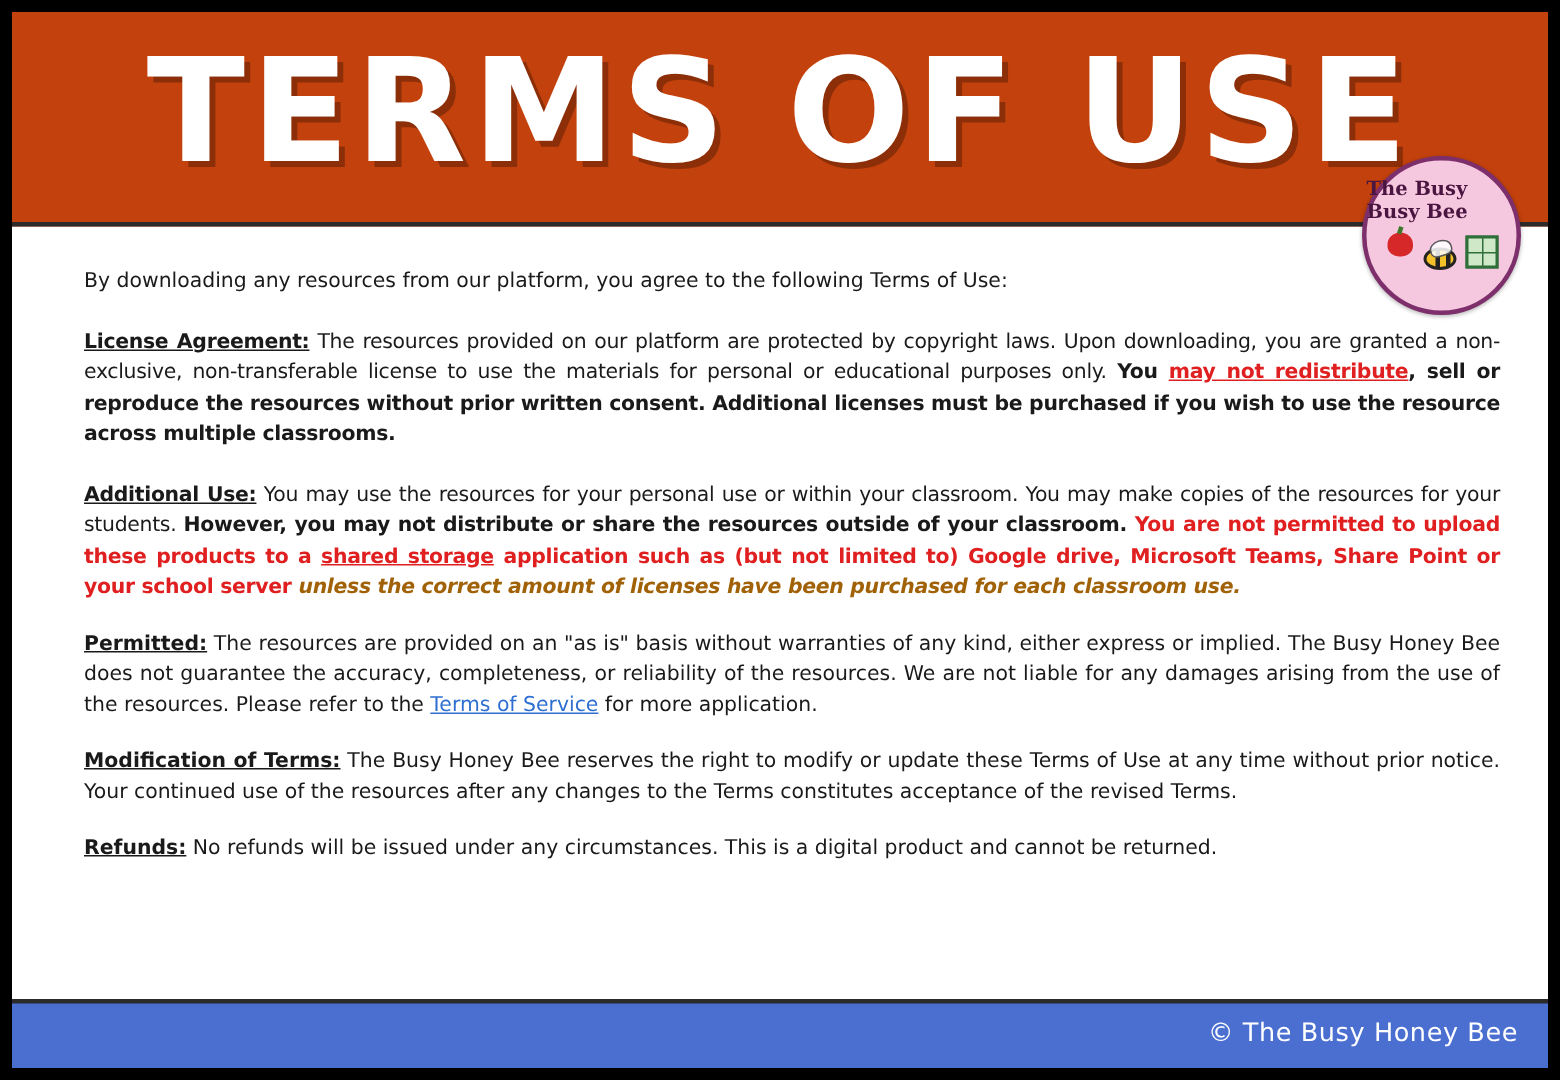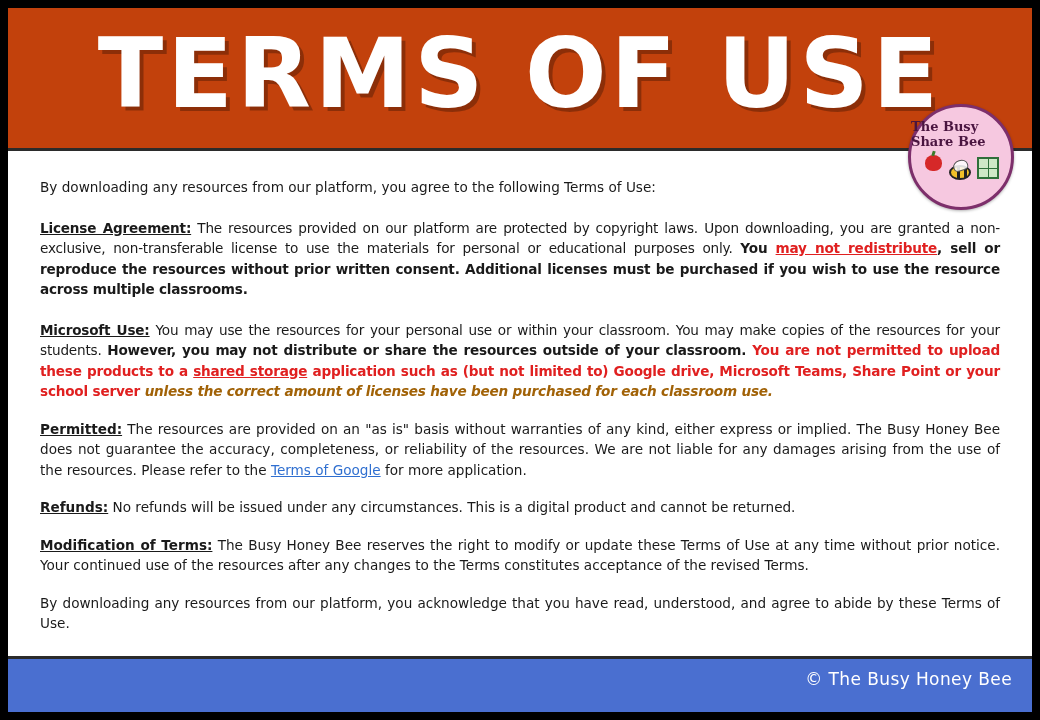--- a/index.html
+++ b/index.html
@@ -156,21 +156,21 @@
     display: block;
   }
 
   
   .content {
     position: absolute;
     left: 0;
     right: 0;
     top: 143px;
     bottom: 46px;
-    padding: 26px 32px 0 32px;
+    padding: 26px 32px 0 48px;
     box-sizing: border-box;
     font-family: "DejaVu Sans", sans-serif;
     font-size: 13.6px;
     line-height: 20.5px;
     color: #1a1a1a;
     text-align: justify;
   }
   .para {
     margin: 0 0 17px 0;
   }
@@ -188,21 +188,21 @@
     text-decoration: underline;
   }
   .tight { letter-spacing: -0.2px; margin-top: 20px; }
 
   
   .footer {
     position: absolute;
     left: 0;
     right: 0;
     bottom: 0;
-    height: 56px;
+    height: 46px;
     background: #4a6fd0;
     border-top: 3px solid #2b2b2b;
     box-sizing: border-box;
   }
   .footer-text {
     position: absolute;
     right: 20px;
     top: 10px;
     color: #ffffff;
     font-family: "DejaVu Sans", sans-serif;
@@ -215,21 +215,21 @@
 
 <div class="page">
   <div class="sheet">
 
     <div class="header">
       <div class="header-title">TERMS OF USE</div>
 
       <div class="logo">
         <div class="logo-text">
           <div>The Busy</div>
-          <div>Share Bee</div>
+          <div>Busy Bee</div>
         </div>
         <div class="logo-apple"></div>
         <div class="logo-bee">
           <span class="body"></span>
           <span class="stripe s1"></span>
           <span class="stripe s2"></span>
           <span class="wing"></span>
         </div>
         <div class="logo-grid">
           <i></i>
@@ -243,40 +243,39 @@
     <div class="content">
 
       <p class="para">By downloading any resources from our platform, you agree to the following Terms of Use:</p>
 
       <p class="para tight">
         <span class="lbl">License Agreement:</span>
         <span>The resources provided on our platform are protected by copyright laws. Upon downloading, you are granted a non-exclusive, non-transferable license to use the materials for personal or educational purposes only. </span><span class="bold">You </span><span class="red-u">may not redistribute</span><span class="bold">, sell or reproduce the resources without prior written consent. Additional licenses must be purchased if you wish to use the resource across multiple classrooms.</span>
       </p>
 
       <p class="para tight">
-        <span class="lbl">Microsoft Use:</span>
+        <span class="lbl">Additional Use:</span>
         <span>You may use the resources for your personal use or within your classroom.  You may make copies of the resources for your students.  </span><span class="bold">However, you may not distribute or share the resources outside of your classroom. </span><span class="red">You are not permitted to upload these products to a </span><span class="red-u">shared storage</span><span class="red"> application such as (but not limited to) Google drive, Microsoft Teams, Share Point or your school server </span><span class="red-i">unless the correct amount of licenses have been purchased for each classroom use.</span>
       </p>
 
       <p class="para">
         <span class="lbl">Permitted:</span>
-        <span>The resources are provided on an "as is" basis without warranties of any kind, either express or implied. The Busy Honey Bee does not guarantee the accuracy, completeness, or reliability of the resources. We are not liable for any damages arising from the use of the resources.  Please refer to the </span><a class="link" href="#">Terms of Google</a><span> for more application.</span>
+        <span>The resources are provided on an "as is" basis without warranties of any kind, either express or implied. The Busy Honey Bee does not guarantee the accuracy, completeness, or reliability of the resources. We are not liable for any damages arising from the use of the resources.  Please refer to the </span><a class="link" href="#">Terms of Service</a><span> for more application.</span>
+      </p>
+
+      <p class="para">
+        <span class="lbl">Modification of Terms:</span>
+        <span>The Busy Honey Bee reserves the right to modify or update these Terms of Use at any time without prior notice. Your continued use of the resources after any changes to the Terms constitutes acceptance of the revised Terms.</span>
       </p>
 
       <p class="para">
         <span class="lbl">Refunds:</span>
         <span>No refunds will be issued under any circumstances.  This is a digital product and cannot be returned.</span>
       </p>
 
-      <p class="para">
-        <span class="lbl">Modification of Terms:</span>
-        <span>The Busy Honey Bee reserves the right to modify or update these Terms of Use at any time without prior notice. Your continued use of the resources after any changes to the Terms constitutes acceptance of the revised Terms.</span>
-      </p>
-
-      <p class="para">By downloading any resources from our platform, you acknowledge that you have read, understood, and agree to abide by these Terms of Use.</p>
 
     </div>
 
     <div class="footer">
       <div class="footer-text">© The Busy Honey Bee</div>
     </div>
 
   </div>
 </div>
 

